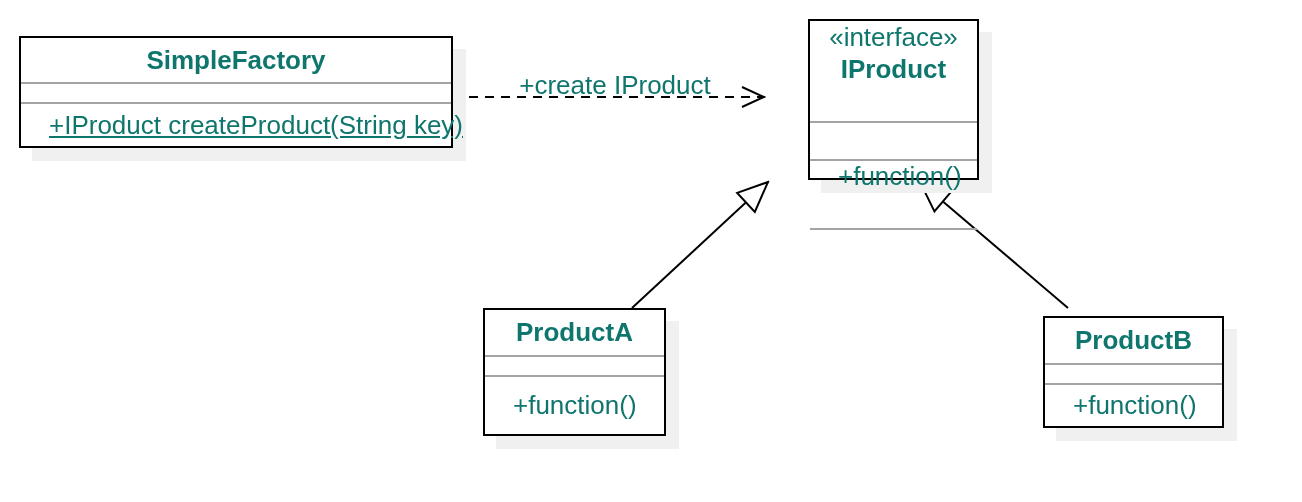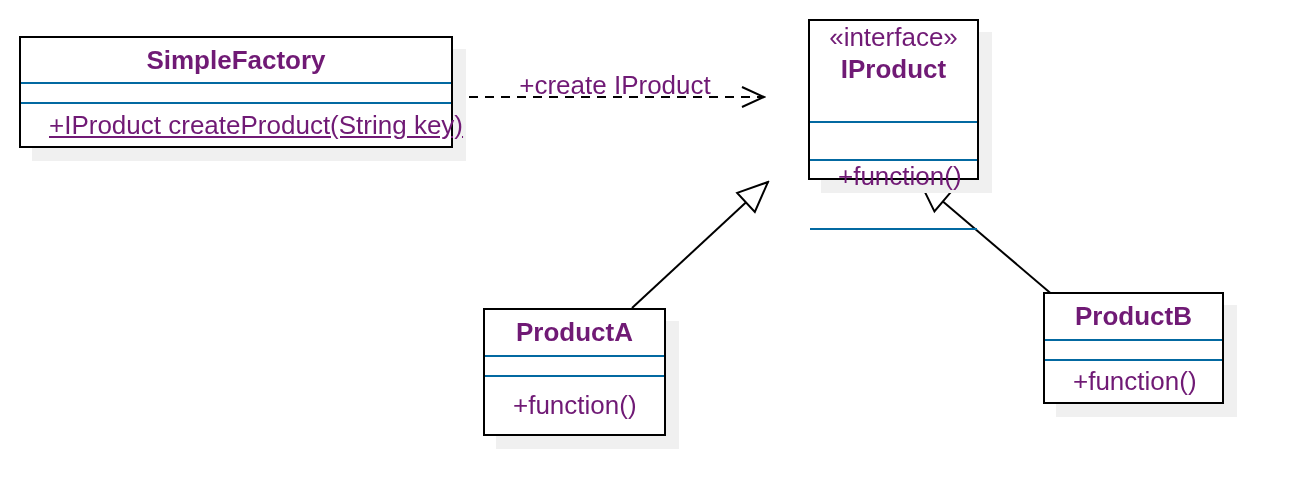--- a/index.html
+++ b/index.html
@@ -6,21 +6,21 @@
     margin: 0;
     padding: 0;
     background: #ffffff;
   }
   .canvas {
     position: relative;
     width: 1302px;
     height: 502px;
     background: #ffffff;
     font-family: "Liberation Sans", "DejaVu Sans", sans-serif;
-    color: #701a75;
+    color: #0f766e;
     overflow: hidden;
   }
   .connectors {
     position: absolute;
     left: 0;
     top: 0;
     width: 1302px;
     height: 502px;
     pointer-events: none;
   }
@@ -29,21 +29,21 @@
     box-sizing: border-box;
     background: #ffffff;
     border: 2px solid #000000;
     box-shadow: 13px 13px 0 0 #f0f0f0;
     display: flex;
     flex-direction: column;
     white-space: nowrap;
   }
   .uml-class .sec {
     box-sizing: border-box;
-    border-top: 2px solid #0369a1;
+    border-top: 2px solid #a3a3a3;
     padding-left: 28px;
   }
   .uml-title {
     display: flex;
     align-items: center;
     justify-content: center;
     font-weight: bold;
     font-size: 26px;
   }
   .uml-header {
@@ -114,21 +114,21 @@
   </div>
 
   <div class="uml-class" style="left:483px; top:308px; width:183px; height:128px;">
     <div class="uml-title" style="height:45px;">ProductA</div>
     <div class="sec" style="height:20px;"></div>
     <div class="sec uml-methods" style="flex:1;">
       <span>+function()</span>
     </div>
   </div>
 
-  <div class="uml-class" style="left:1043px; top:292px; width:181px; height:112px;">
+  <div class="uml-class" style="left:1043px; top:316px; width:181px; height:112px;">
     <div class="uml-title" style="height:45px;">ProductB</div>
     <div class="sec" style="height:20px;"></div>
     <div class="sec uml-methods" style="flex:1;">
       <span>+function()</span>
     </div>
   </div>
 
   <div class="edge-label" style="left:512px; top:50px; width:206px;">+create IProduct</div>
 
 </div>

